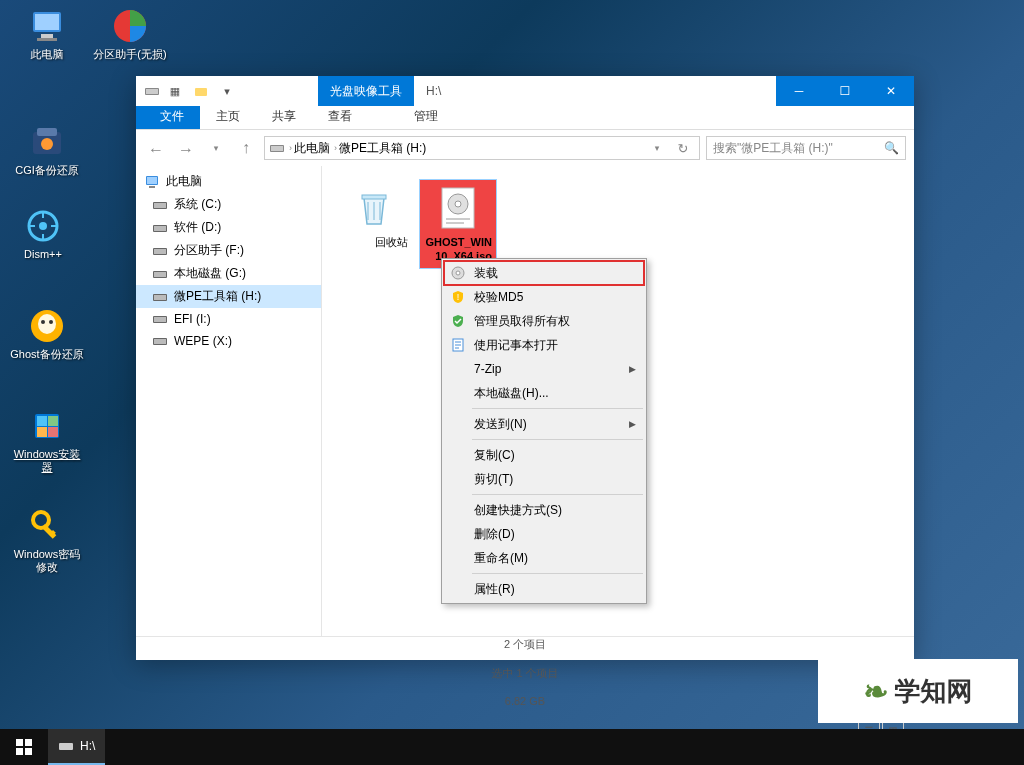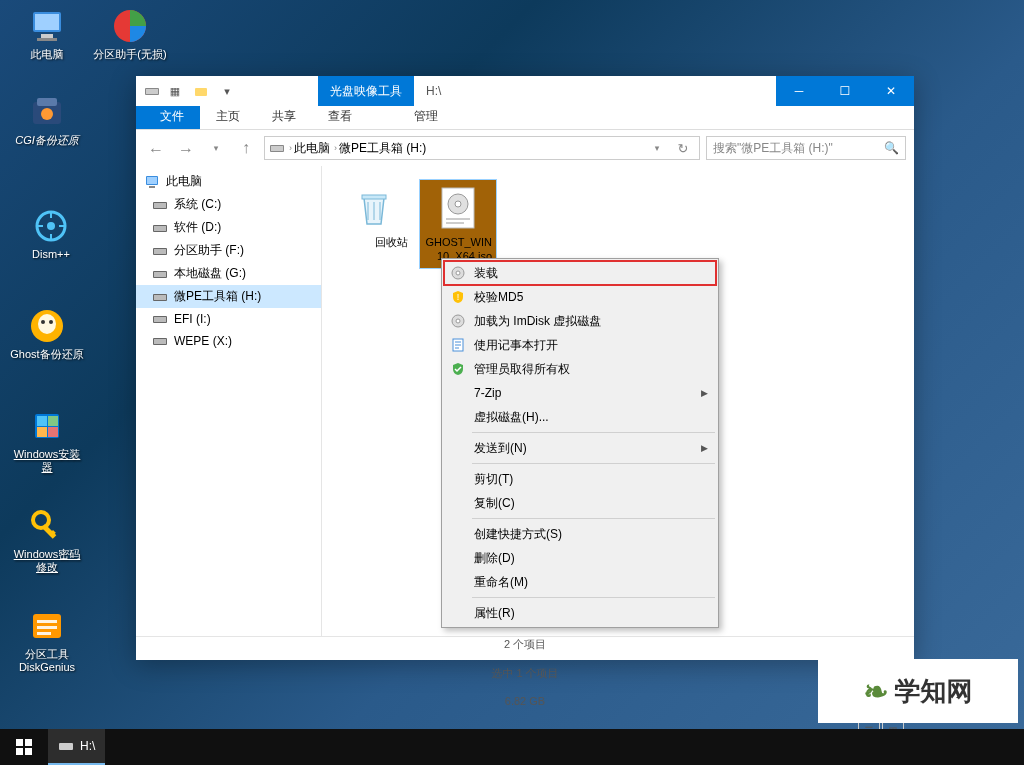--- a/index.html
+++ b/index.html
@@ -43,28 +43,28 @@
 .tree-item { display: flex; align-items: center; padding: 3px 8px 3px 16px; gap: 6px; cursor: pointer; }
 .tree-item.root { padding-left: 8px; font-weight: normal; }
 .tree-item.selected { background: #cce8ff; }
 .tree-item .ticon { width: 16px; height: 16px; flex-shrink: 0; display:flex; align-items:center; justify-content:center; }
 .tree-item .tlabel { white-space: nowrap; overflow: hidden; text-overflow: ellipsis; }
 
 .content-pane { flex: 1; padding: 10px; position: relative; }
 .file-item { display: inline-block; width: 76px; text-align: right; vertical-align: top; margin: 4px; padding: 4px; font-size: 11px; cursor: pointer; }
 .file-item .ficon { width: 48px; height: 48px; margin: 0 auto 4px; display:flex; align-items:center; justify-content:center; }
 .file-item .flabel { line-height: 1.25; word-break: break-all; }
-.file-item.selected { background: #a16207; outline: 1px solid #99d1ff; }
+.file-item.selected { background: #ef4444; outline: 1px solid #99d1ff; font-weight: bold; }
 
 .statusbar { height: 24px; border-top: 1px solid #e5e5e5; display: flex; align-items: center; padding: 0 10px; font-size: 11px; color: #555; gap: 14px; flex-direction: column; }
 .statusbar .view-toggles { margin-left: auto; display: flex; gap: 2px; }
 .view-toggle { width: 22px; height: 18px; border: 1px solid #ccc; display:flex; align-items:center; justify-content:center; font-size:10px; }
 
 
-.context-menu { position: absolute; left: 441px; top: 258px; width: 278px; background: #f0f0f0; border: 1px solid #a0a0a0; box-shadow: 3px 3px 6px rgba(0,0,0,0.25); font-size: 12px; padding: 2px; z-index: 100; }
+.context-menu { position: absolute; left: 441px; top: 258px; width: 206px; background: #f0f0f0; border: 1px solid #a0a0a0; box-shadow: 3px 3px 6px rgba(0,0,0,0.25); font-size: 12px; padding: 2px; z-index: 100; }
 .ctx-item { display: flex; align-items: center; height: 24px; padding: 0 24px 0 30px; position: relative; cursor: pointer; }
 .ctx-item.highlighted { outline: 2px solid #e03030; outline-offset: -1px; }
 .ctx-item .ctx-icon { position: absolute; left: 6px; width: 16px; height: 16px; display:flex; align-items:center; justify-content:center; }
 .ctx-item .ctx-arrow { position: absolute; right: 8px; font-size: 9px; color: #555; }
 .ctx-sep { height: 1px; background: #d0d0d0; margin: 3px 1px 3px 28px; }
 
 
 .taskbar { position: absolute; bottom: 0; left: 0; right: 0; height: 36px; background: #101010; display: flex; align-items: center; }
 .start-btn { width: 48px; height: 36px; display: flex; align-items: center; justify-content: center; color: white; }
 .task-btn { height: 36px; padding: 0 10px; display: flex; align-items: center; gap: 6px; color: white; font-size: 12px; background: rgba(255,255,255,0.12); border-bottom: 2px solid #76b9ed; }
@@ -94,31 +94,31 @@
     <div class="desktop-icon" style="left: 93px; top: 6px;">
       <div class="icon-img">
         <svg width="40" height="40">
           <circle cx="20" cy="20" r="16" fill="#e53935"></circle>
           <path d="M20 4 A16 16 0 0 1 36 20 L20 20 Z" fill="#43a047"></path>
           <path d="M20 20 L36 20 A16 16 0 0 1 20 36 Z" fill="#1e88e5"></path>
         </svg>
       </div>
       <div class="label">分区助手(无损)</div>
     </div>
-    <div class="desktop-icon" style="left: 10px; top: 92px; font-style: italic;">
+    <div class="desktop-icon" style="left: 10px; top: 122px;">
       <div class="icon-img">
         <svg width="40" height="40">
           <rect x="6" y="10" width="28" height="22" fill="#2a4a7a" rx="3"></rect>
           <rect x="10" y="6" width="20" height="8" fill="#5a7aaa" rx="2"></rect>
           <circle cx="20" cy="22" r="6" fill="#ff9933"></circle>
         </svg>
       </div>
       <div class="label">CGI备份还原</div>
     </div>
-    <div class="desktop-icon" style="left: 14px; top: 206px;">
+    <div class="desktop-icon" style="left: 6px; top: 206px;">
       <div class="icon-img">
         <svg width="40" height="40">
           <circle cx="20" cy="20" r="14" fill="none" stroke="#4fc3f7" stroke-width="3"></circle>
           <circle cx="20" cy="20" r="4" fill="#4fc3f7"></circle>
           <line x1="20" y1="6" x2="20" y2="12" stroke="#4fc3f7" stroke-width="2"></line>
           <line x1="20" y1="28" x2="20" y2="34" stroke="#4fc3f7" stroke-width="2"></line>
           <line x1="6" y1="20" x2="12" y2="20" stroke="#4fc3f7" stroke-width="2"></line>
           <line x1="28" y1="20" x2="34" y2="20" stroke="#4fc3f7" stroke-width="2"></line>
         </svg>
       </div>
@@ -140,40 +140,29 @@
         <svg width="40" height="40">
           <rect x="8" y="8" width="24" height="24" fill="#0078d7" rx="2"></rect>
           <rect x="10" y="10" width="10" height="10" fill="#4fc3f7"></rect>
           <rect x="21" y="10" width="10" height="10" fill="#81c784"></rect>
           <rect x="10" y="21" width="10" height="10" fill="#ffb74d"></rect>
           <rect x="21" y="21" width="10" height="10" fill="#e57373"></rect>
         </svg>
       </div>
       <div class="label">Windows安装器</div>
     </div>
-    <div class="desktop-icon" style="left: 10px; top: 506px; text-decoration: underline;">
+    <div class="desktop-icon" style="left: 10px; top: 506px;">
       <div class="icon-img">
         <svg width="40" height="40">
           <circle cx="14" cy="14" r="8" fill="none" stroke="#ffc107" stroke-width="4"></circle>
           <rect x="18" y="18" width="16" height="5" fill="#ffc107" transform="rotate(45 18 18)"></rect>
           <rect x="26" y="24" width="4" height="6" fill="#ffc107" transform="rotate(45 26 24)"></rect>
         </svg>
       </div>
       <div class="label">Windows密码修改</div>
-    </div>
-    <div class="desktop-icon" style="left: 10px; top: 606px;">
-      <div class="icon-img">
-        <svg width="40" height="40">
-          <rect x="6" y="8" width="28" height="24" fill="#ff9800" rx="3"></rect>
-          <rect x="10" y="14" width="20" height="3" fill="#fff3e0"></rect>
-          <rect x="10" y="20" width="20" height="3" fill="#fff3e0"></rect>
-          <rect x="10" y="26" width="14" height="3" fill="#fff3e0"></rect>
-        </svg>
-      </div>
-      <div class="label">分区工具DiskGenius</div>
     </div>
   </div>
 
 <div class="explorer">
   <div class="titlebar">
     <div class="titlebar-left">
       <span class="titlebar-icon">
           <svg width="16" height="16">
             <rect x="1" y="5" width="14" height="7" fill="#888" rx="1"></rect>
             <rect x="2" y="6" width="12" height="5" fill="#ccc"></rect>
@@ -356,64 +345,55 @@
         <svg width="14" height="14">
           <path d="M7 1 L12 3 L12 7 Q12 12 7 13 Q2 12 2 7 L2 3 Z" fill="#ffc107"></path>
           <text x="7" y="10" text-anchor="middle" font-size="9" fill="white">!</text>
         </svg>
       </span>
       <span>校验MD5</span>
     </div>
     <div class="ctx-item">
       <span class="ctx-icon">
         <svg width="14" height="14">
-          <circle cx="7" cy="7" r="6" fill="#ddd" stroke="#999"></circle>
-          <circle cx="7" cy="7" r="2" fill="white" stroke="#999"></circle>
+          <path d="M7 1 L12 3 L12 7 Q12 12 7 13 Q2 12 2 7 L2 3 Z" fill="#4caf50"></path>
+          <path d="M4 7 L6 9 L10 5" stroke="white" stroke-width="1.5" fill="none"></path>
         </svg>
       </span>
-      <span>加载为 ImDisk 虚拟磁盘</span>
+      <span>管理员取得所有权</span>
     </div>
     <div class="ctx-item">
       <span class="ctx-icon">
         <svg width="14" height="14">
           <rect x="2" y="1" width="10" height="12" fill="white" stroke="#4a90d9"></rect>
           <line x1="4" y1="4" x2="10" y2="4" stroke="#4a90d9"></line>
           <line x1="4" y1="7" x2="10" y2="7" stroke="#4a90d9"></line>
           <line x1="4" y1="10" x2="8" y2="10" stroke="#4a90d9"></line>
         </svg>
       </span>
       <span>使用记事本打开</span>
     </div>
     <div class="ctx-item">
-      <span class="ctx-icon">
-        <svg width="14" height="14">
-          <path d="M7 1 L12 3 L12 7 Q12 12 7 13 Q2 12 2 7 L2 3 Z" fill="#4caf50"></path>
-          <path d="M4 7 L6 9 L10 5" stroke="white" stroke-width="1.5" fill="none"></path>
-        </svg>
-      </span>
-      <span>管理员取得所有权</span>
-    </div>
-    <div class="ctx-item">
       <span>7-Zip</span>
       <span class="ctx-arrow">▶</span>
     </div>
     <div class="ctx-item">
-      <span>虚拟磁盘(H)...</span>
+      <span>本地磁盘(H)...</span>
     </div>
     <div class="ctx-sep"></div>
     <div class="ctx-item">
       <span>发送到(N)</span>
       <span class="ctx-arrow">▶</span>
     </div>
     <div class="ctx-sep"></div>
     <div class="ctx-item">
+      <span>复制(C)</span>
+    </div>
+    <div class="ctx-item">
       <span>剪切(T)</span>
-    </div>
-    <div class="ctx-item">
-      <span>复制(C)</span>
     </div>
     <div class="ctx-sep"></div>
     <div class="ctx-item">
       <span>创建快捷方式(S)</span>
     </div>
     <div class="ctx-item">
       <span>删除(D)</span>
     </div>
     <div class="ctx-item">
       <span>重命名(M)</span>

